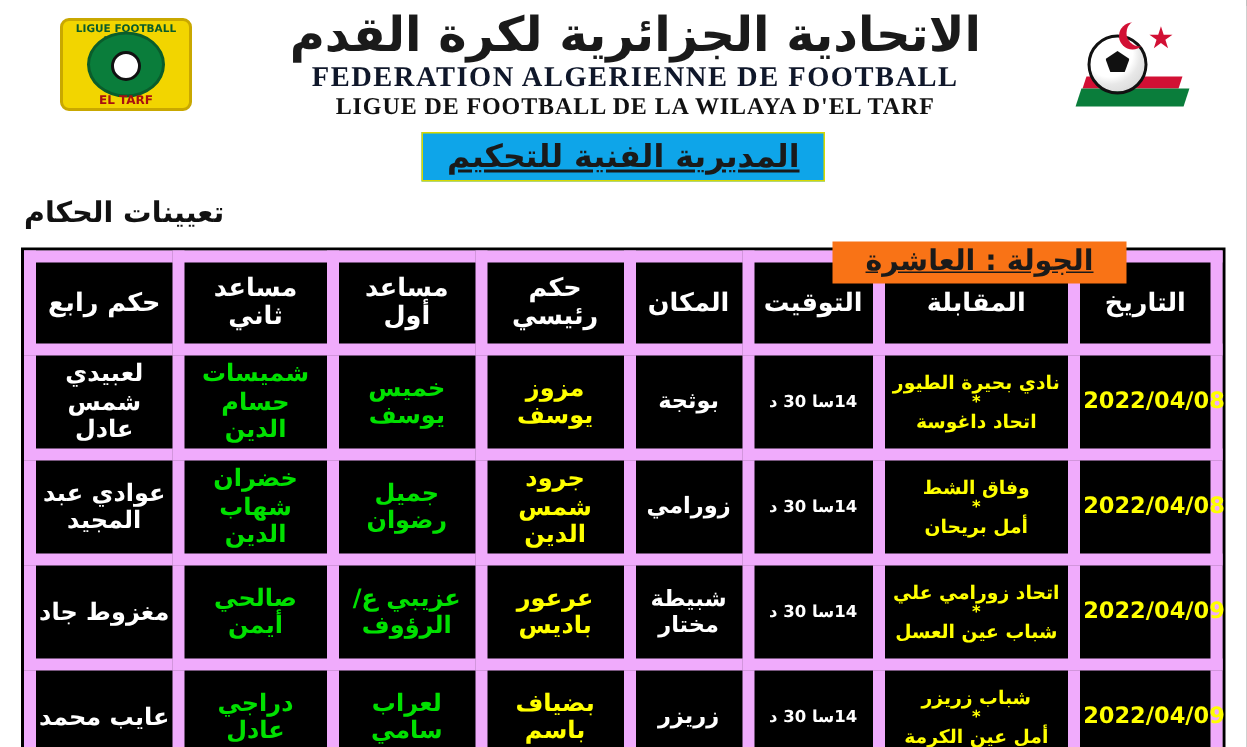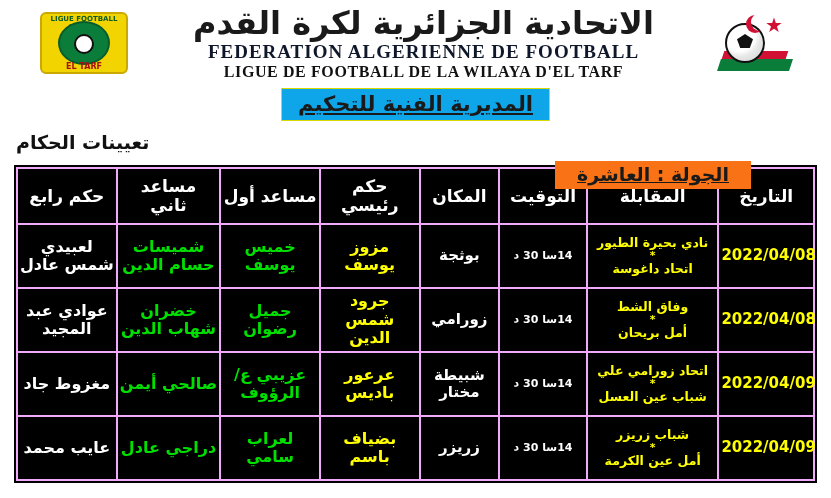--- a/index.html
+++ b/index.html
@@ -242,21 +242,21 @@
     background: #000;
   }
   table.assign {
     width: 100%;
     border-collapse: collapse;
     table-layout: fixed;
     background: #000;
   }
   table.assign th,
   table.assign td {
-    border: 2px solid #f0abfc;
+    border: 8px solid #f0abfc;
     text-align: center;
     vertical-align: middle;
     padding: 2px 2px;
   }
   table.assign th {
     color: #ffffff;
     background: #000000;
     font-size: 17px;
     font-weight: bold;
     height: 50px;

